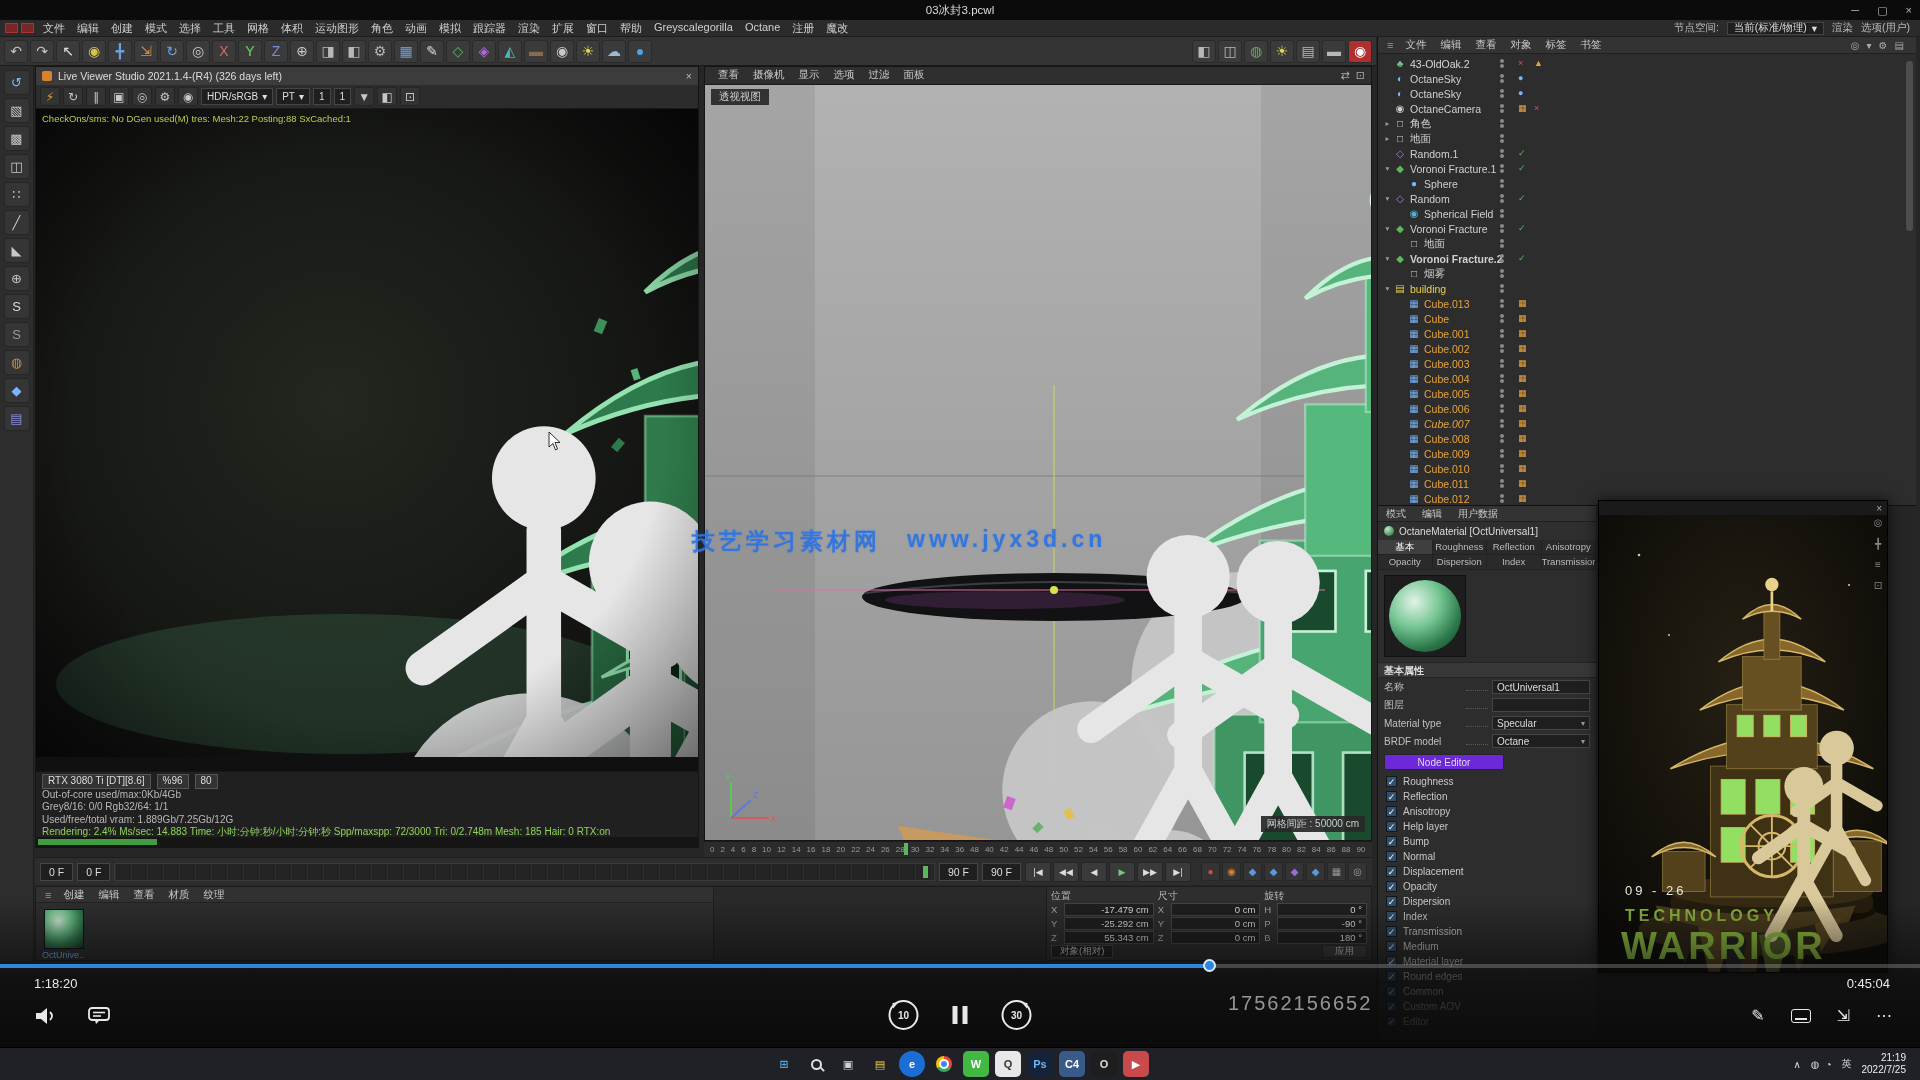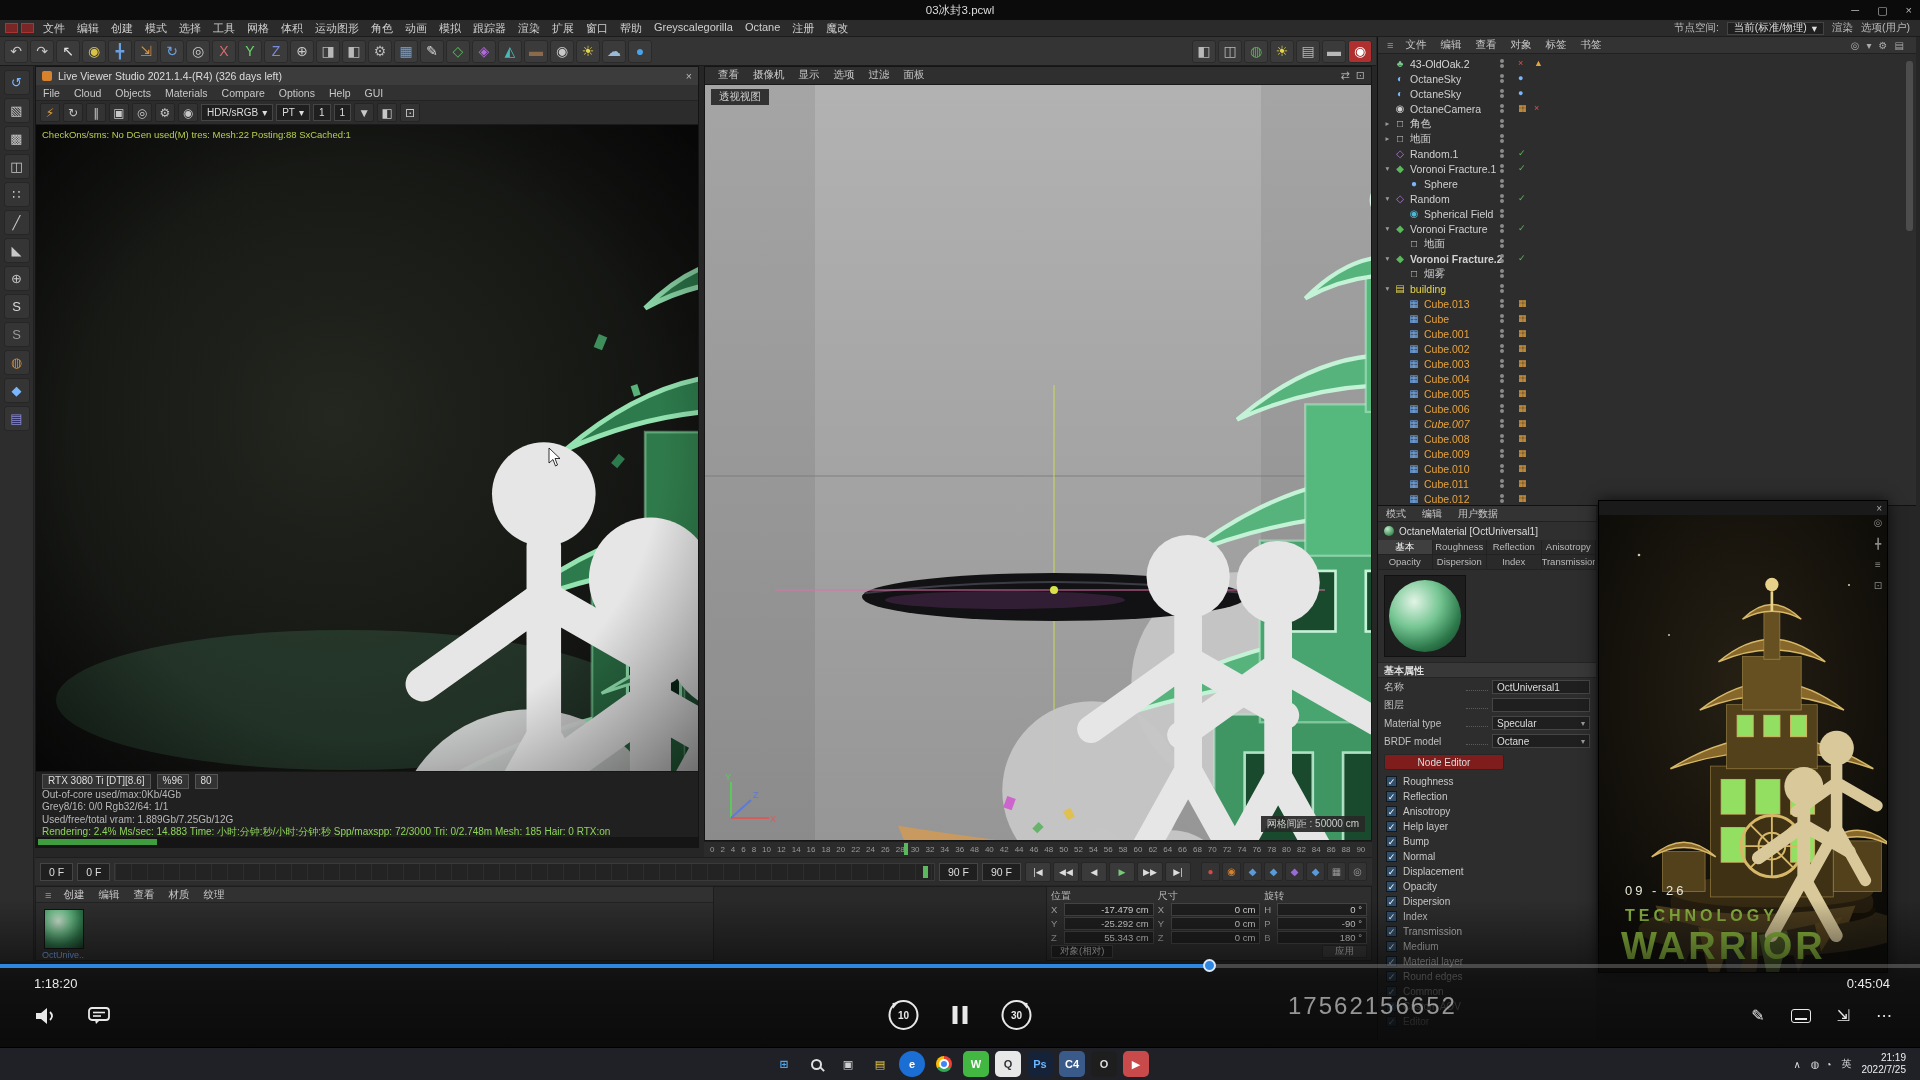--- a/index.html
+++ b/index.html
@@ -116,21 +116,21 @@
 .at-chip[data-active="true"]{background:#3f3f3f;color:#fff}
 .at-preview{display:flex;padding:5px 6px;gap:8px}
 .at-sphere{width:82px;height:82px;background:#1d1d1d;border:1px solid #111;display:flex;align-items:center;justify-content:center}
 .at-sphere .ball{width:72px;height:72px;border-radius:50%;background:radial-gradient(circle at 35% 30%,#e2f4e6,#74c592 38%,#2e7a4c 68%,#10301e)}
 .at-section{height:16px;line-height:16px;background:#383838;padding:0 6px;font-size:10px;font-weight:bold;color:#ddd;border-top:1px solid #242424;border-bottom:1px solid #242424}
 .ar{display:flex;align-items:center;padding:2px 6px}
 .ar-label{width:78px;font-size:10px;color:#c0c0c0;white-space:nowrap}
 .ar-dots{flex:1;border-bottom:1px dotted #5a5a5a;height:8px;margin:0 4px}
 .ar-value{background:#1f1f1f;border:1px solid #454545;padding:0 4px;height:14px;min-width:98px;display:flex;align-items:center;font-size:10px;color:#ddd;gap:4px}
 .ar-value .caret{margin-left:auto;font-size:8px;color:#999}
-.at-node-btn{margin:4px 6px;width:120px;height:16px;background:#7f1d1d;border:1px solid #262626;border-radius:2px;font-size:10px;display:flex;align-items:center;justify-content:center;color:#ddd}
+.at-node-btn{margin:4px 6px;width:120px;height:16px;background:#6d28d9;border:1px solid #262626;border-radius:2px;font-size:10px;display:flex;align-items:center;justify-content:center;color:#ddd}
 .tg-row{height:15px;display:flex;align-items:center;gap:6px;padding:0 8px}
 .tg-box{width:11px;height:11px;background:#31506e;border:1px solid #101820;display:flex;align-items:center;justify-content:center;font-size:9px;color:#fff;flex:none}
 .tg-box[data-checked="true"]::after{content:"✓"}
 .tg-label{font-size:10px;color:#c8c8c8}
 
 
 #poster{position:absolute;left:1598px;top:500px;width:290px;height:473px;background:#0d0c08;border:1px solid #000;box-shadow:0 0 14px rgba(0,0,0,.7);z-index:4}
 .po-bar{height:14px;background:#1a1a1a;display:flex;align-items:center;justify-content:flex-end;padding:0 5px;color:#aaa;font-size:10px}
 .po-strip{position:absolute;right:0;top:16px;width:18px;display:flex;flex-direction:column;gap:10px;align-items:center;color:#888;font-size:10px;z-index:2}
 
@@ -150,21 +150,21 @@
 .skip.back::before{left:-2px;border-right-color:#e8e8e8;transform:rotate(40deg)}
 .skip.fwd::before{right:-2px;border-left-color:#e8e8e8;transform:rotate(-40deg)}
 .pause{display:flex;gap:5px}
 .pause i{width:5px;height:18px;background:#e8e8e8}
 .pc-glyph{font-size:16px;color:#e8e8e8}
 .pc-kb{width:20px;height:14px;border:1.6px solid #e8e8e8;border-radius:3px;position:relative}
 .pc-kb::after{content:"";position:absolute;left:3px;right:3px;bottom:2px;height:2px;background:#e8e8e8}
 
 
 #watermark{position:absolute;left:692px;top:526px;display:flex;gap:26px;font-size:23px;font-weight:bold;color:rgba(45,115,225,.9);letter-spacing:4px;z-index:6;text-shadow:0 0 2px rgba(45,115,225,.4)}
-#phone{position:absolute;left:1288px;top:992px;font-size:24px;color:rgba(195,195,195,.75);letter-spacing:2px;z-index:9}
+#phone{position:absolute;left:1228px;top:992px;font-size:20px;color:rgba(195,195,195,.75);letter-spacing:2px;z-index:9}
 
 
 #taskbar{position:absolute;left:0;top:1047px;width:1920px;height:33px;background:#1f2127;border-top:1px solid #000;display:flex;align-items:center;z-index:10}
 #tb-center{position:absolute;left:50%;transform:translateX(-50%);display:flex;gap:6px;align-items:center}
 .tb-app{width:26px;height:26px;border-radius:5px;display:flex;align-items:center;justify-content:center;font-size:11px;font-weight:bold}
 .tb-app[data-round="true"]{border-radius:50%}
 .tb-app[data-type="search"] .g{width:11px;height:11px;border:2px solid #e0e0e0;border-radius:50%;position:relative}
 .tb-app[data-type="search"] .g::after{content:"";position:absolute;width:6px;height:2px;background:#e0e0e0;transform:rotate(45deg);right:-5px;bottom:-2px}
 .tb-app[data-type="chrome"] .g{width:16px;height:16px;border-radius:50%;background:conic-gradient(#ea4335 0 120deg,#34a853 120deg 240deg,#fbbc05 240deg 360deg);position:relative}
 .tb-app[data-type="chrome"] .g::after{content:"";position:absolute;inset:3px;background:#4285f4;border:2px solid #fff;border-radius:50%}
@@ -373,31 +373,20 @@
       <span class="ls-icon" style="color: rgb(122, 182, 255);">◆</span>
       <span class="ls-icon" style="color: rgb(138, 138, 217);">▤</span>
     </div>
 
   <div id="liveviewer">
     <div class="lv-titlebar">
       <span class="lv-appicon"></span>
       <span>Live Viewer Studio 2021.1.4-(R4) (326 days left)</span>
       <span class="lv-close">×</span>
     </div>
-    <div class="lv-menus">
-
-    <span class="lv-menu-item">File</span>
-        <span class="lv-menu-item">Cloud</span>
-        <span class="lv-menu-item">Objects</span>
-        <span class="lv-menu-item">Materials</span>
-        <span class="lv-menu-item">Compare</span>
-        <span class="lv-menu-item">Options</span>
-        <span class="lv-menu-item">Help</span>
-        <span class="lv-menu-item">GUI</span>
-      </div>
     <div class="lv-toolbar">
       <div style="display:flex;gap:3px">
 
       <span class="lv-ticon" style="color: rgb(232, 163, 61);">⚡</span>
           <span class="lv-ticon" style="color: rgb(200, 200, 200);">↻</span>
           <span class="lv-ticon" style="color: rgb(200, 200, 200);">∥</span>
           <span class="lv-ticon" style="color: rgb(200, 200, 200);">▣</span>
           <span class="lv-ticon" style="color: rgb(200, 200, 200);">◎</span>
           <span class="lv-ticon" style="color: rgb(200, 200, 200);">⚙</span>
           <span class="lv-ticon" style="color: rgb(200, 200, 200);">◉</span>
@@ -1274,20 +1263,24 @@
       <use href="#sym-temple" class="gold" transform="translate(26,18) scale(1.02)"></use>
       <use href="#sym-island" class="isl-gold" transform="translate(50,292) scale(0.74)"></use>
       <use href="#sym-figure" class="figg" transform="translate(140,240) scale(0.45)"></use>
       <use href="#sym-figure" class="figg" transform="translate(180,205) scale(0.4)"></use>
       <text x="26" y="380" font-size="13" fill="#e8e8d8" letter-spacing="3">09 - 26</text>
       <text x="26" y="406" font-size="16" fill="#8ab440" letter-spacing="4" font-weight="bold">TECHNOLOGY</text>
       <text x="22" y="444" font-size="38" fill="#90bf3e" letter-spacing="3" font-weight="bold">WARRIOR</text>
     </svg>
   </div>
 
+  <div id="watermark">
+    <span>技艺学习素材网</span>
+      <span>www.jyx3d.cn</span>
+  </div>
   <div id="phone">17562156652</div>
 
   <div id="player-shade"></div>
   <div id="progress">
     <div class="fill" style="width: 63%;"></div>
     <div class="thumb" style="left: calc(63% - 7px);"></div>
   </div>
   <span class="p-time" id="time-cur">1:18:20</span>
   <span class="p-time" id="time-total">0:45:04</span>
 

